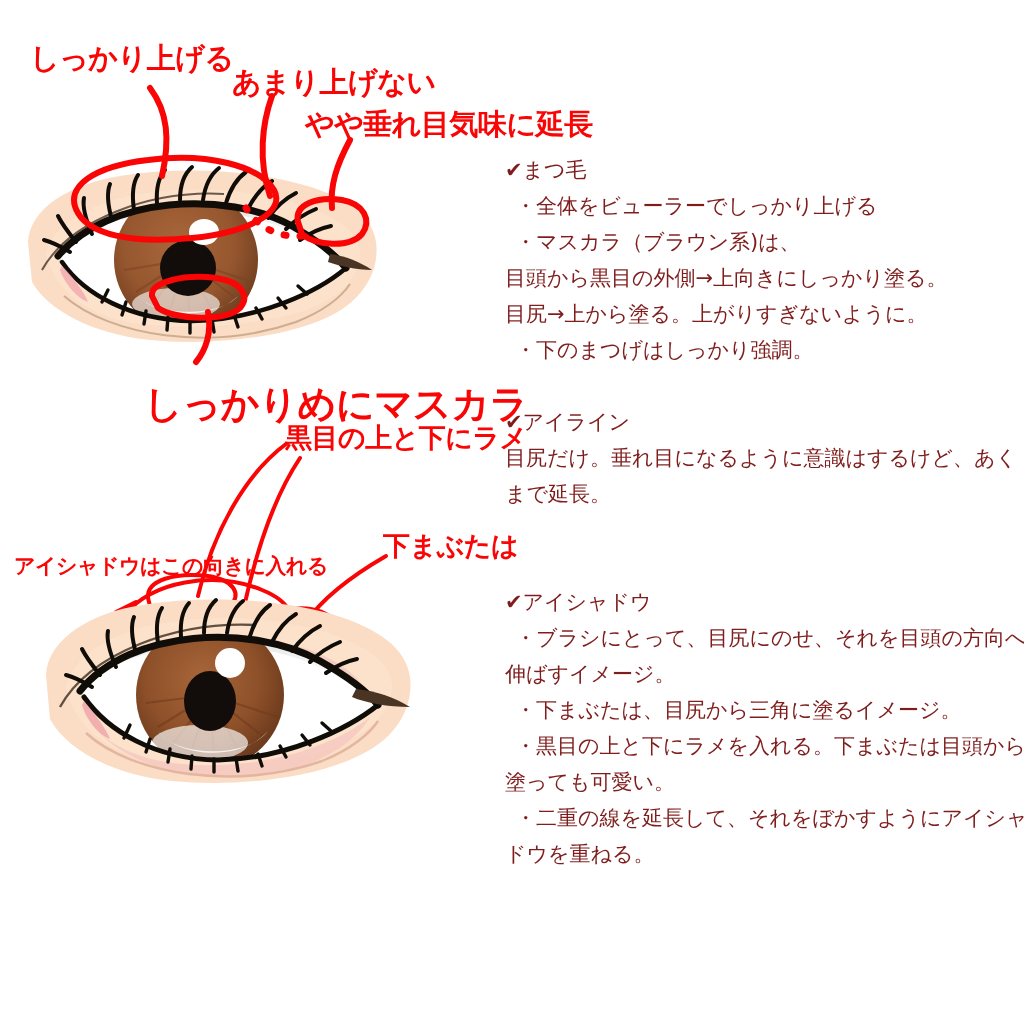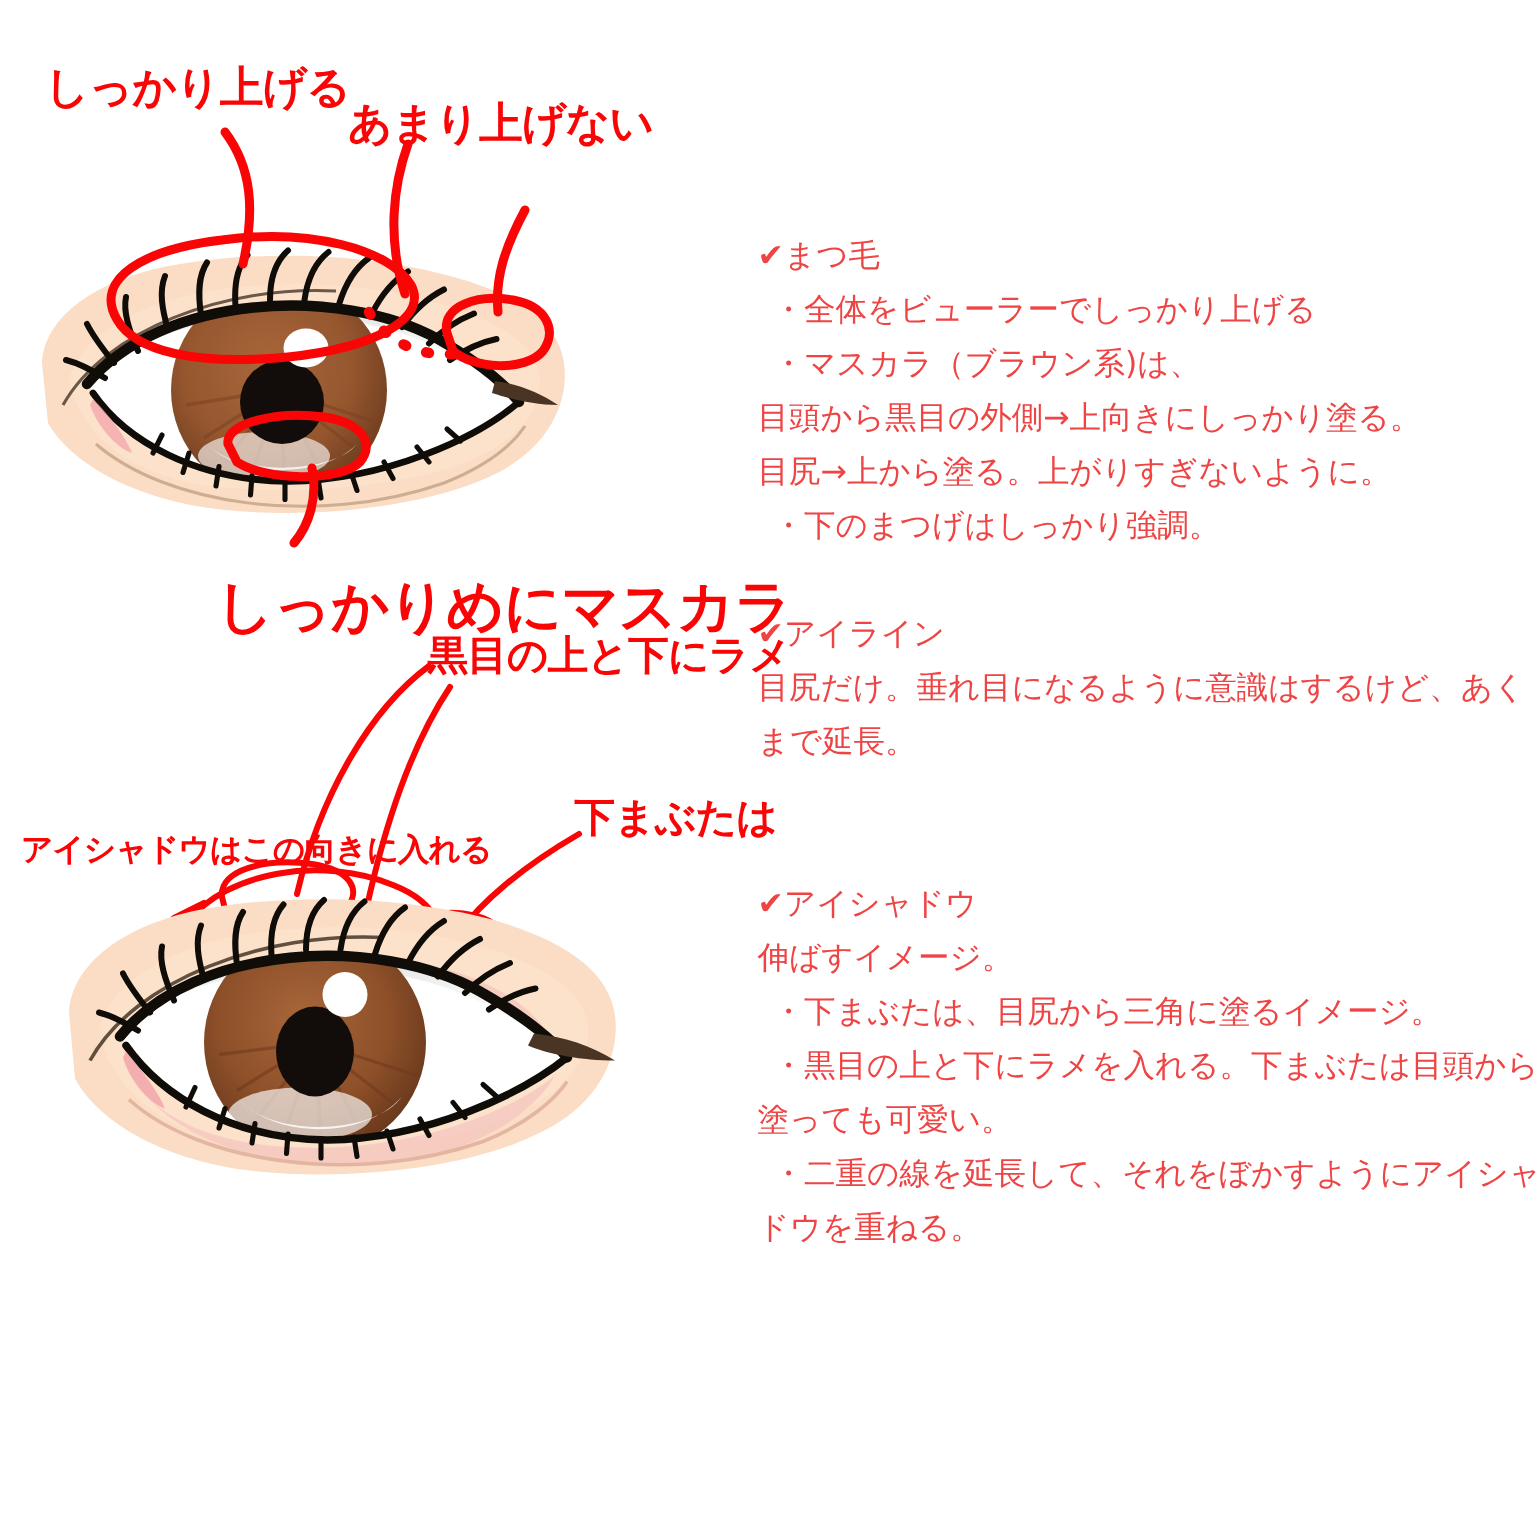--- a/index.html
+++ b/index.html
@@ -35,21 +35,21 @@
   .annot.a5{left:285px;top:424px; font-size:27px;}
   .annot.a6{left:383px;top:532px; font-size:27px;}
   .annot.a7{left:14px; top:556px; font-size:21px;}
 
   
   .textcol{
     position:absolute;
     left:505px;
     top:152px;
     width:515px;
-    color:#ef4444;
+    color:#7f1d1d;
     font-family:"DejaVu Sans","Liberation Sans",sans-serif;
     font-size:21px;
     line-height:36px;
   }
   .sect{margin:0;padding:0;}
   .ln{display:block;white-space:nowrap;}
   .ln.head{font-weight:400;}
   .ln.indent{padding-left:10px;}
   .spacer{display:block;height:36px;}
   .check{font-family:"DejaVu Sans",sans-serif;font-weight:700;}
@@ -293,20 +293,21 @@
           <path d="M302 148 L311 156"></path>
       </g>
       <path d="M66 158 C112 200, 216 216, 302 186 C332 174, 350 158, 358 146" fill="none" stroke="#e2b39f" stroke-width="2.4" opacity=".95"></path>
 
       <path d="M64 126 C76 140, 86 154, 90 164 C78 160, 66 144, 62 130 Z" fill="#f0a3a8" opacity=".8"></path>
     </svg>
   </div>
 
   <div class="annot a1">しっかり上げる</div>
   <div class="annot a2">あまり上げない</div>
+  <div class="annot a3">やや垂れ目気味に延長</div>
   <div class="annot a4">しっかりめにマスカラ</div>
   <div class="annot a5">黒目の上と下にラメ</div>
   <div class="annot a6">下まぶたは</div>
   <div class="annot a7">アイシャドウはこの向きに入れる</div>
 
   <div class="textcol">
 
     <div class="sect">
       <span class="ln head"><span class="check">✔</span><span>まつ毛</span></span>
       <span class="ln indent">・全体をビューラーでしっかり上げる</span>
@@ -322,20 +323,21 @@
       <span class="ln head"><span class="check">✔</span><span>アイライン</span></span>
       <span class="ln">目尻だけ。垂れ目になるように意識はするけど、あく</span>
       <span class="ln">まで延長。</span>
     </div>
 
     <span class="spacer"></span>
     <span class="spacer"></span>
 
     <div class="sect">
       <span class="ln head"><span class="check">✔</span><span>アイシャドウ</span></span>
+      <span class="ln indent">・ブラシにとって、目尻にのせ、それを目頭の方向へ</span>
       <span class="ln">伸ばすイメージ。</span>
       <span class="ln indent">・下まぶたは、目尻から三角に塗るイメージ。</span>
       <span class="ln indent">・黒目の上と下にラメを入れる。下まぶたは目頭から</span>
       <span class="ln">塗っても可愛い。</span>
       <span class="ln indent">・二重の線を延長して、それをぼかすようにアイシャ</span>
       <span class="ln">ドウを重ねる。</span>
     </div>
 
   </div>
 

